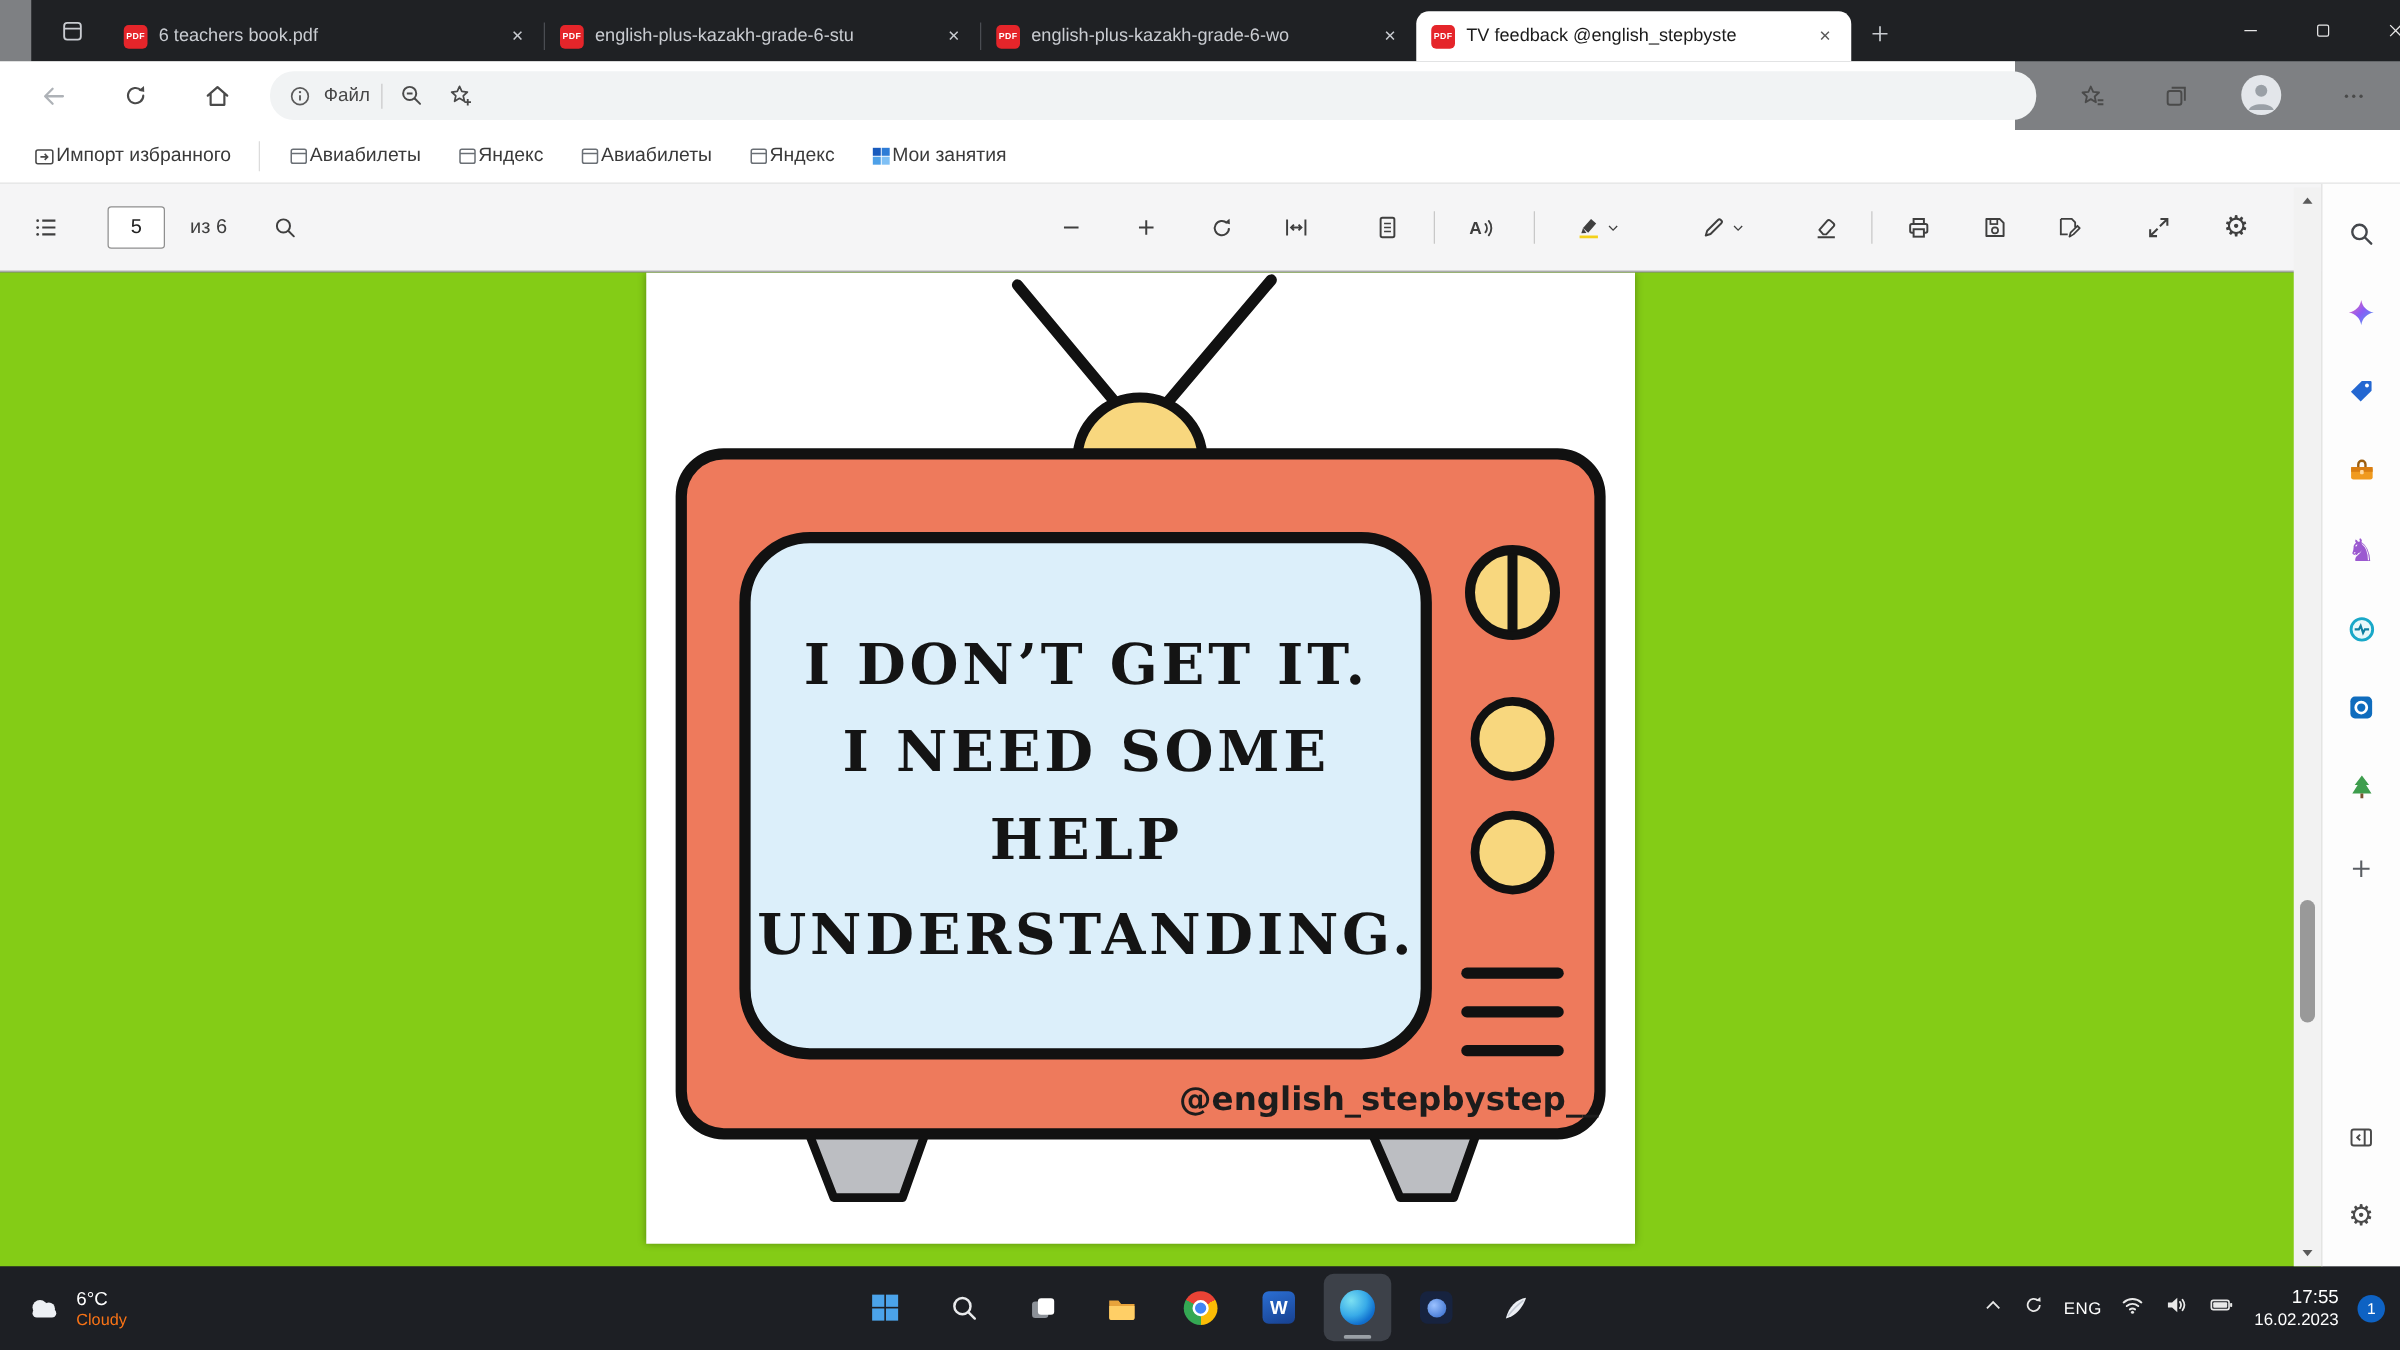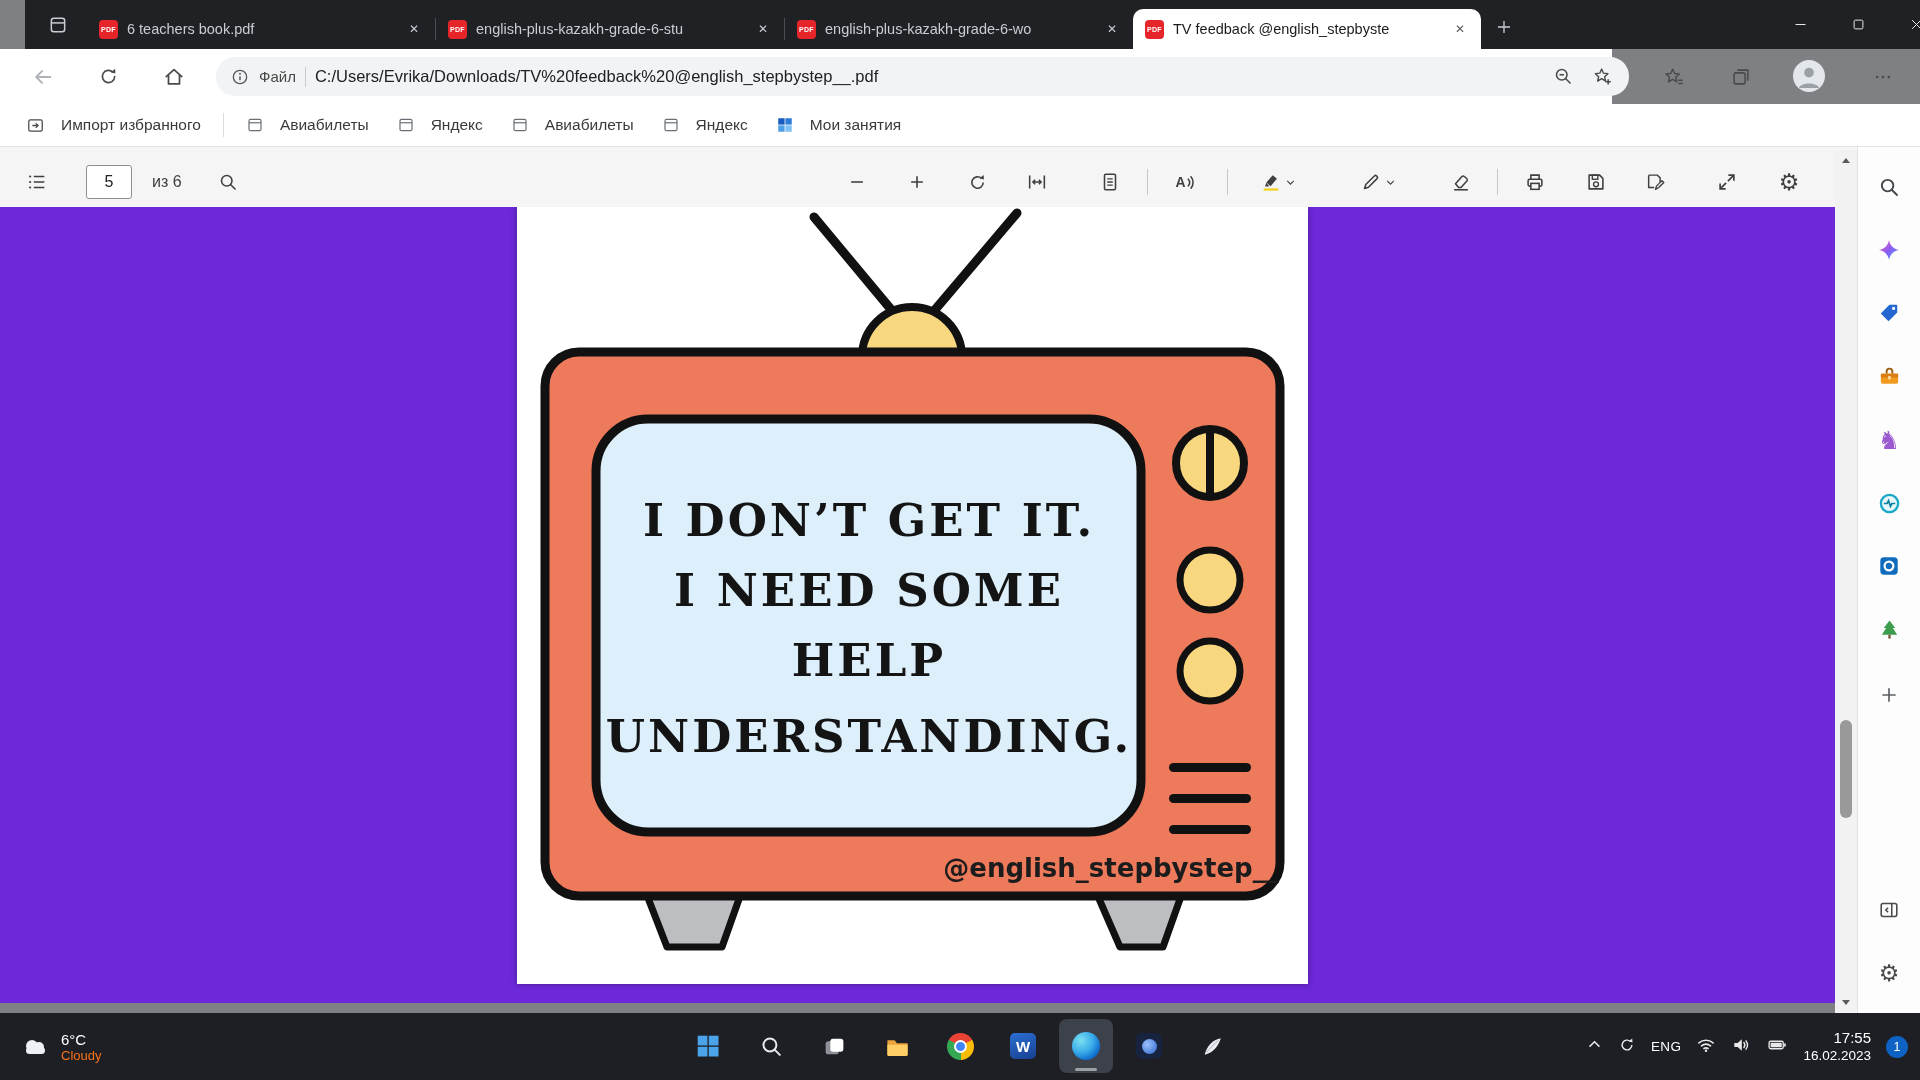--- a/index.html
+++ b/index.html
@@ -25,33 +25,33 @@
   .navbtn{position:absolute;top:9px;width:37px;height:37px;display:flex;align-items:center;justify-content:center;border-radius:7px;}
   .addressbar{position:absolute;left:216px;top:8px;width:1413px;height:39px;background:#f1f3f4;border-radius:19px;display:flex;align-items:center;padding:0 12px 0 14px;gap:9px;}
   .addr-label{font-size:15px;color:#474747;}
   .addr-div{width:1px;height:20px;background:#c9c9c9;}
   .addr-url{font-size:16.5px;color:#202124;flex:1;overflow:hidden;white-space:nowrap;}
   .addr-ic{width:30px;height:30px;display:flex;align-items:center;justify-content:center;border-radius:6px;flex:0 0 auto;}
   .avatar{position:absolute;left:1793px;top:11px;width:32px;height:32px;border-radius:50%;background:#e3e6ea;display:flex;align-items:center;justify-content:center;overflow:hidden;}
 
   
   .favbar{position:absolute;top:104px;left:0;width:1920px;height:43px;background:#fff;border-bottom:1px solid #e4e4e4;display:flex;align-items:center;padding-left:16px;gap:8px;}
-  .favitem{display:flex;align-items:center;gap:16px;padding:5px 10px;border-radius:6px;font-size:15.5px;color:#3a3a3a;white-space:nowrap;text-align:right;}
+  .favitem{display:flex;align-items:center;gap:0;padding:5px 10px;border-radius:6px;font-size:15.5px;color:#3a3a3a;white-space:nowrap;text-align:right;}
   .favdiv{width:1px;height:24px;background:#dcdcdc;margin:0 4px;}
 
   
   .pdfbar{position:absolute;top:147px;left:0;width:1857px;height:70px;background:#f5f5f6;border-bottom:1px solid #d4d4d4;}
   .tbtn{position:absolute;top:15px;width:40px;height:40px;display:flex;align-items:center;justify-content:center;border-radius:6px;}
   .tbtn-wide{width:64px;gap:2px;}
   .tsep{position:absolute;top:22px;width:1px;height:26px;background:#c8c8c8;}
   .pageinput{position:absolute;left:86px;top:18px;width:46px;height:34px;border:1px solid #8f8f8f;border-radius:3px;background:#fff;text-align:center;font-size:16px;color:#222;font-family:"Liberation Sans",sans-serif;}
   .pagetotal{position:absolute;left:152px;top:26px;font-size:16px;color:#3f3f3f;}
 
   
-  .content{position:absolute;top:207px;left:0;width:1857px;height:796px;background:#6d28d9;overflow:hidden;}
+  .content{position:absolute;top:218px;left:0;width:1857px;height:796px;background:#84cc16;overflow:hidden;}
   .page{position:absolute;left:517px;top:0;width:791px;height:777px;background:#ffffff;box-shadow:0 0 6px rgba(0,0,0,.35);}
   .tv-line{font-family:"DejaVu Serif",serif;font-size:45px;font-weight:700;letter-spacing:3px;text-anchor:middle;fill:#141414;}
   .tv-handle{font-family:"DejaVu Sans",sans-serif;font-size:26px;font-weight:600;text-anchor:middle;fill:#1c1c1c;}
 
   
   .pdf-scroll{position:absolute;top:150px;right:63px;width:22px;height:863px;background:#f2f2f2;z-index:6;}
   .scroll-thumb{position:absolute;left:5px;top:570px;width:12px;height:98px;border-radius:6px;background:#999;}
   .scroll-arrow{position:absolute;left:0;width:22px;height:18px;display:flex;align-items:center;justify-content:center;}
 
   
@@ -161,21 +161,20 @@
     </div>
 
     <div class="addressbar">
       <svg width="20" height="20" viewBox="0 0 24 24">
           <circle cx="12" cy="12" r="8" fill="none" stroke="#5a5a5a" stroke-width="1.6"></circle>
           <line x1="12" y1="11" x2="12" y2="16" stroke="#5a5a5a" stroke-width="1.8"></line>
           <circle cx="12" cy="8" r="1.15" fill="#5a5a5a"></circle>
         </svg>
       <span class="addr-label">Файл</span>
       <span class="addr-div"></span>
-      <span class="addr-url">C:/Users/Evrika/Downloads/TV%20feedback%20@english_stepbystep__.pdf</span>
       <span class="addr-ic">
         <svg width="21" height="21" viewBox="0 0 24 24">
             <circle cx="10" cy="10" r="6" fill="none" stroke="#4a4a4a" stroke-width="1.8"></circle>
             <line x1="14.6" y1="14.6" x2="19.5" y2="19.5" stroke="#4a4a4a" stroke-width="1.8" stroke-linecap="round"></line>
             <line x1="7.4" y1="10" x2="12.6" y2="10" stroke="#4a4a4a" stroke-width="1.8"></line>
           </svg>
       </span>
       <span class="addr-ic">
         <svg width="21" height="21" viewBox="0 0 24 24">
             <polygon points="11,3.5 13.1,8.2 18.2,8.7 14.4,12.2 15.5,17.2 11,14.5 6.5,17.2 7.6,12.2 3.8,8.7 8.9,8.2" fill="none" stroke="#4a4a4a" stroke-width="1.6" stroke-linejoin="round"></polygon>

